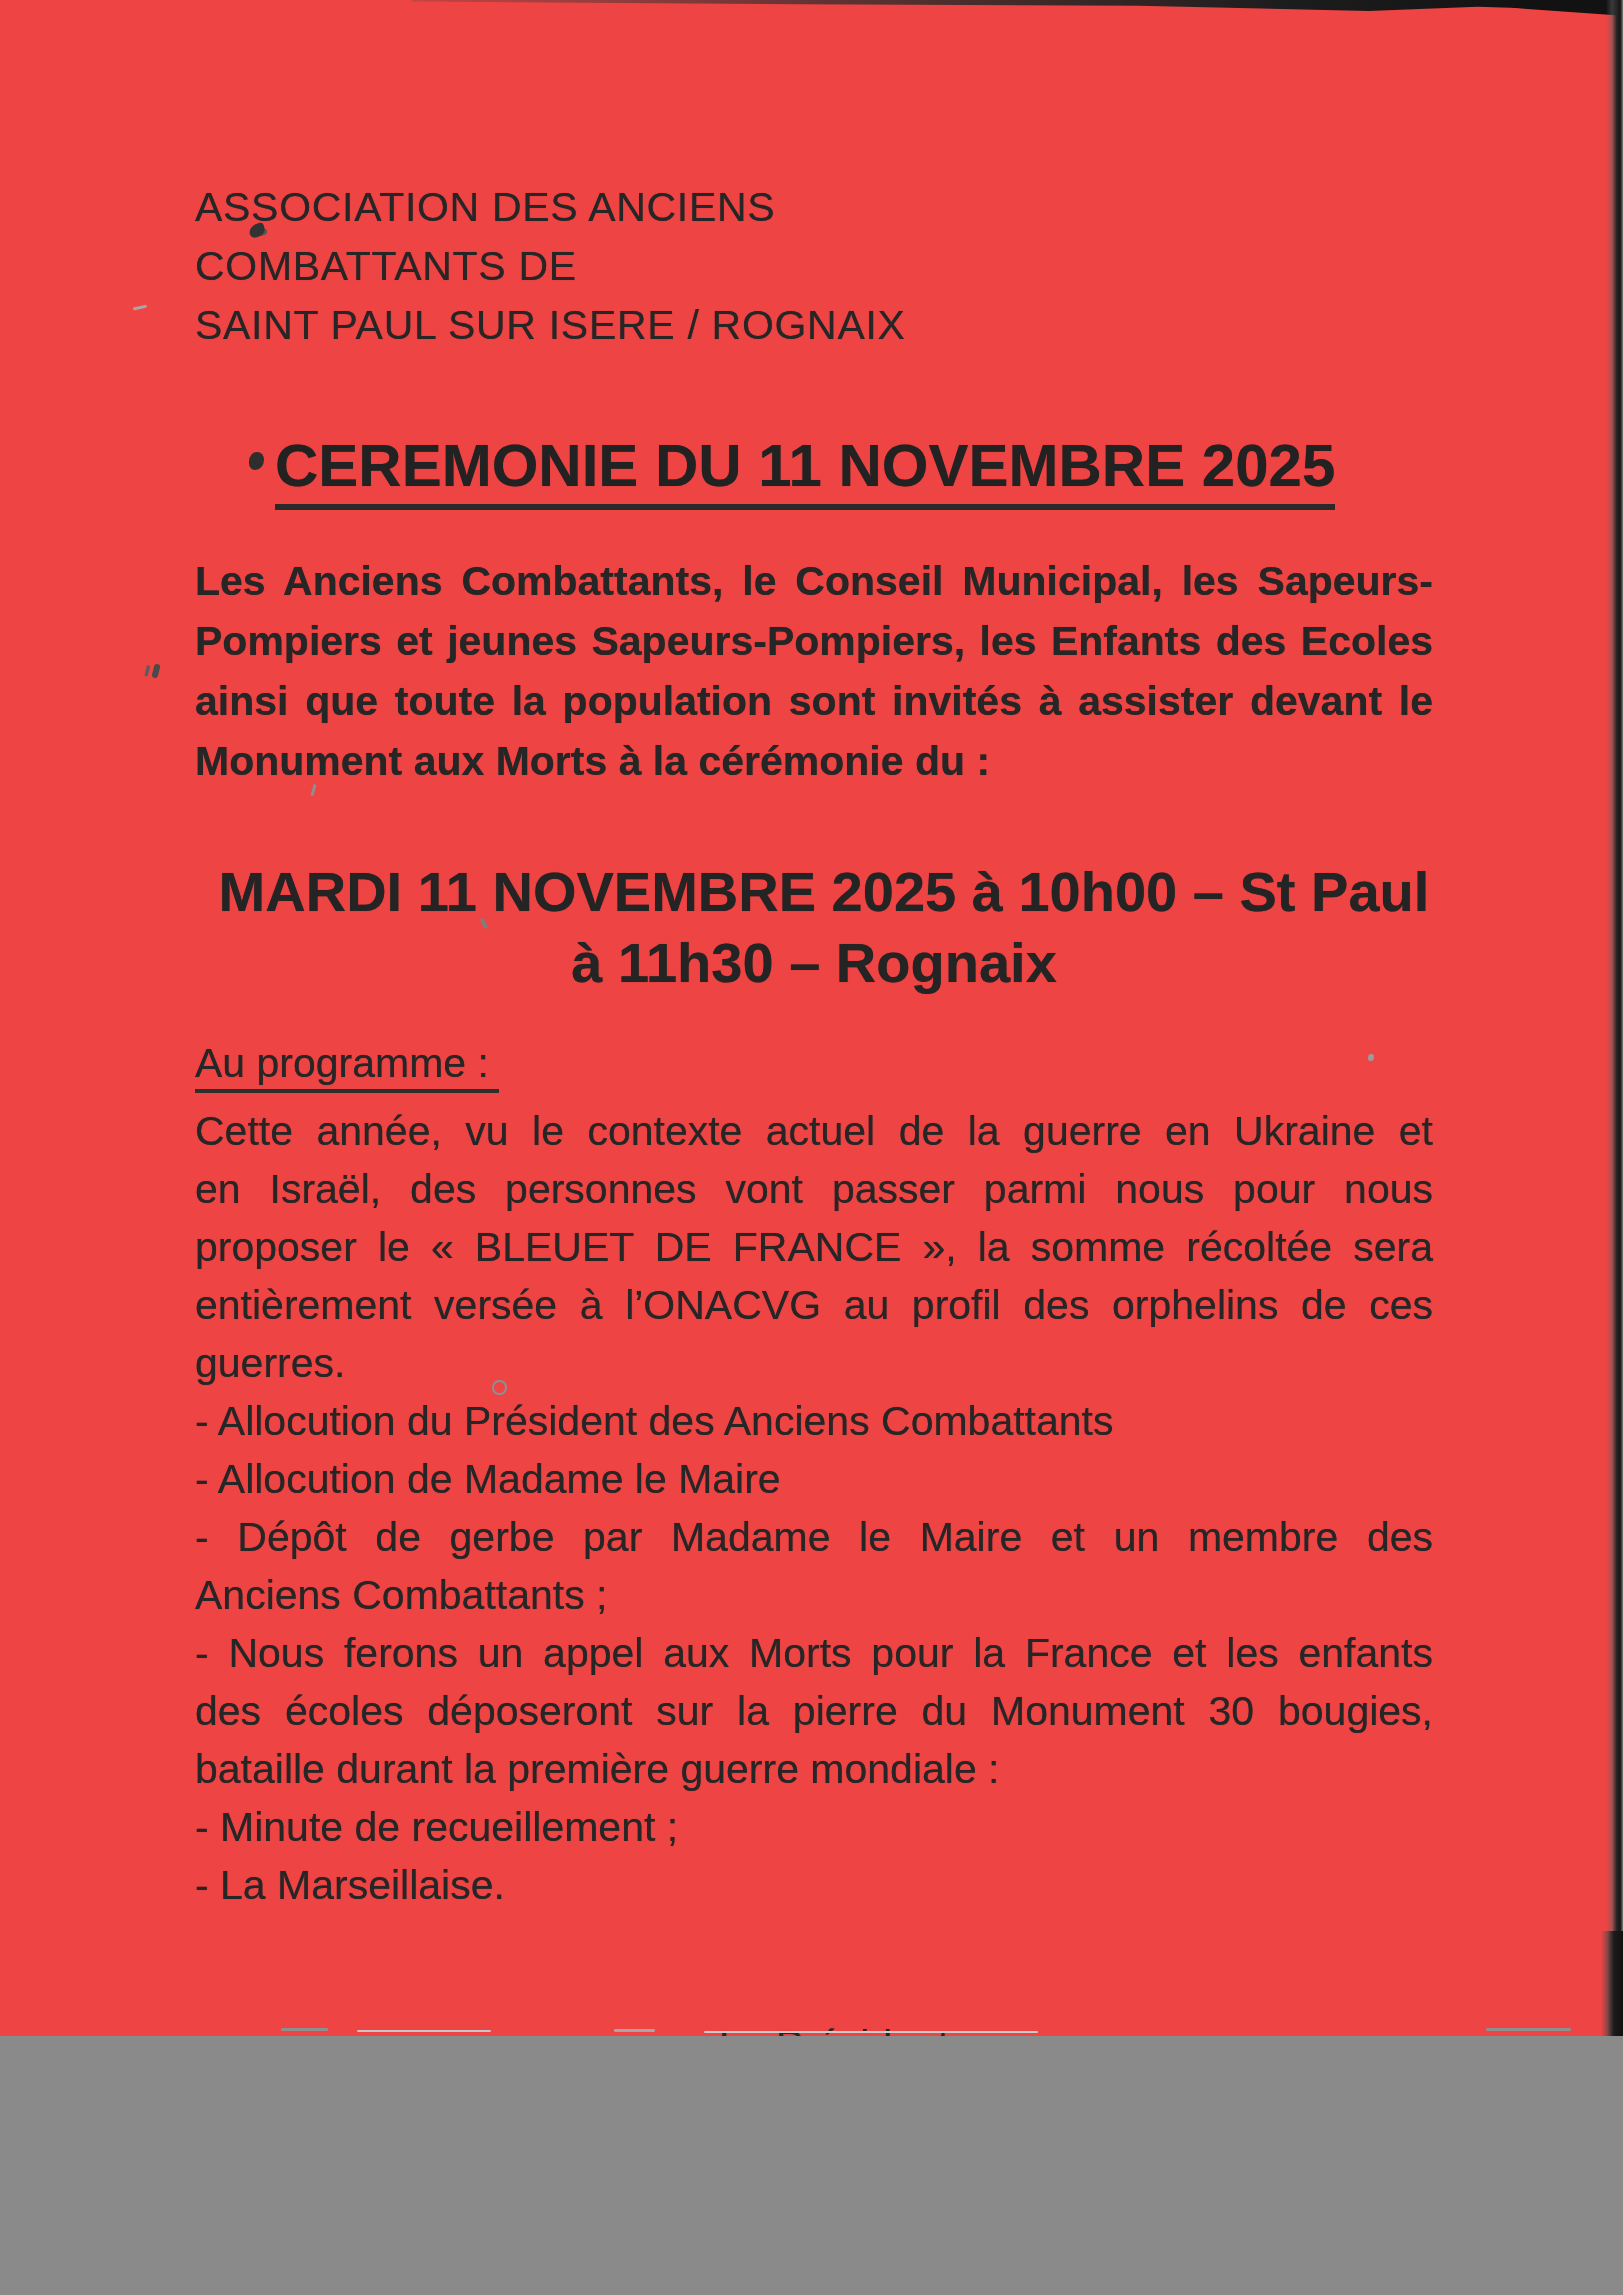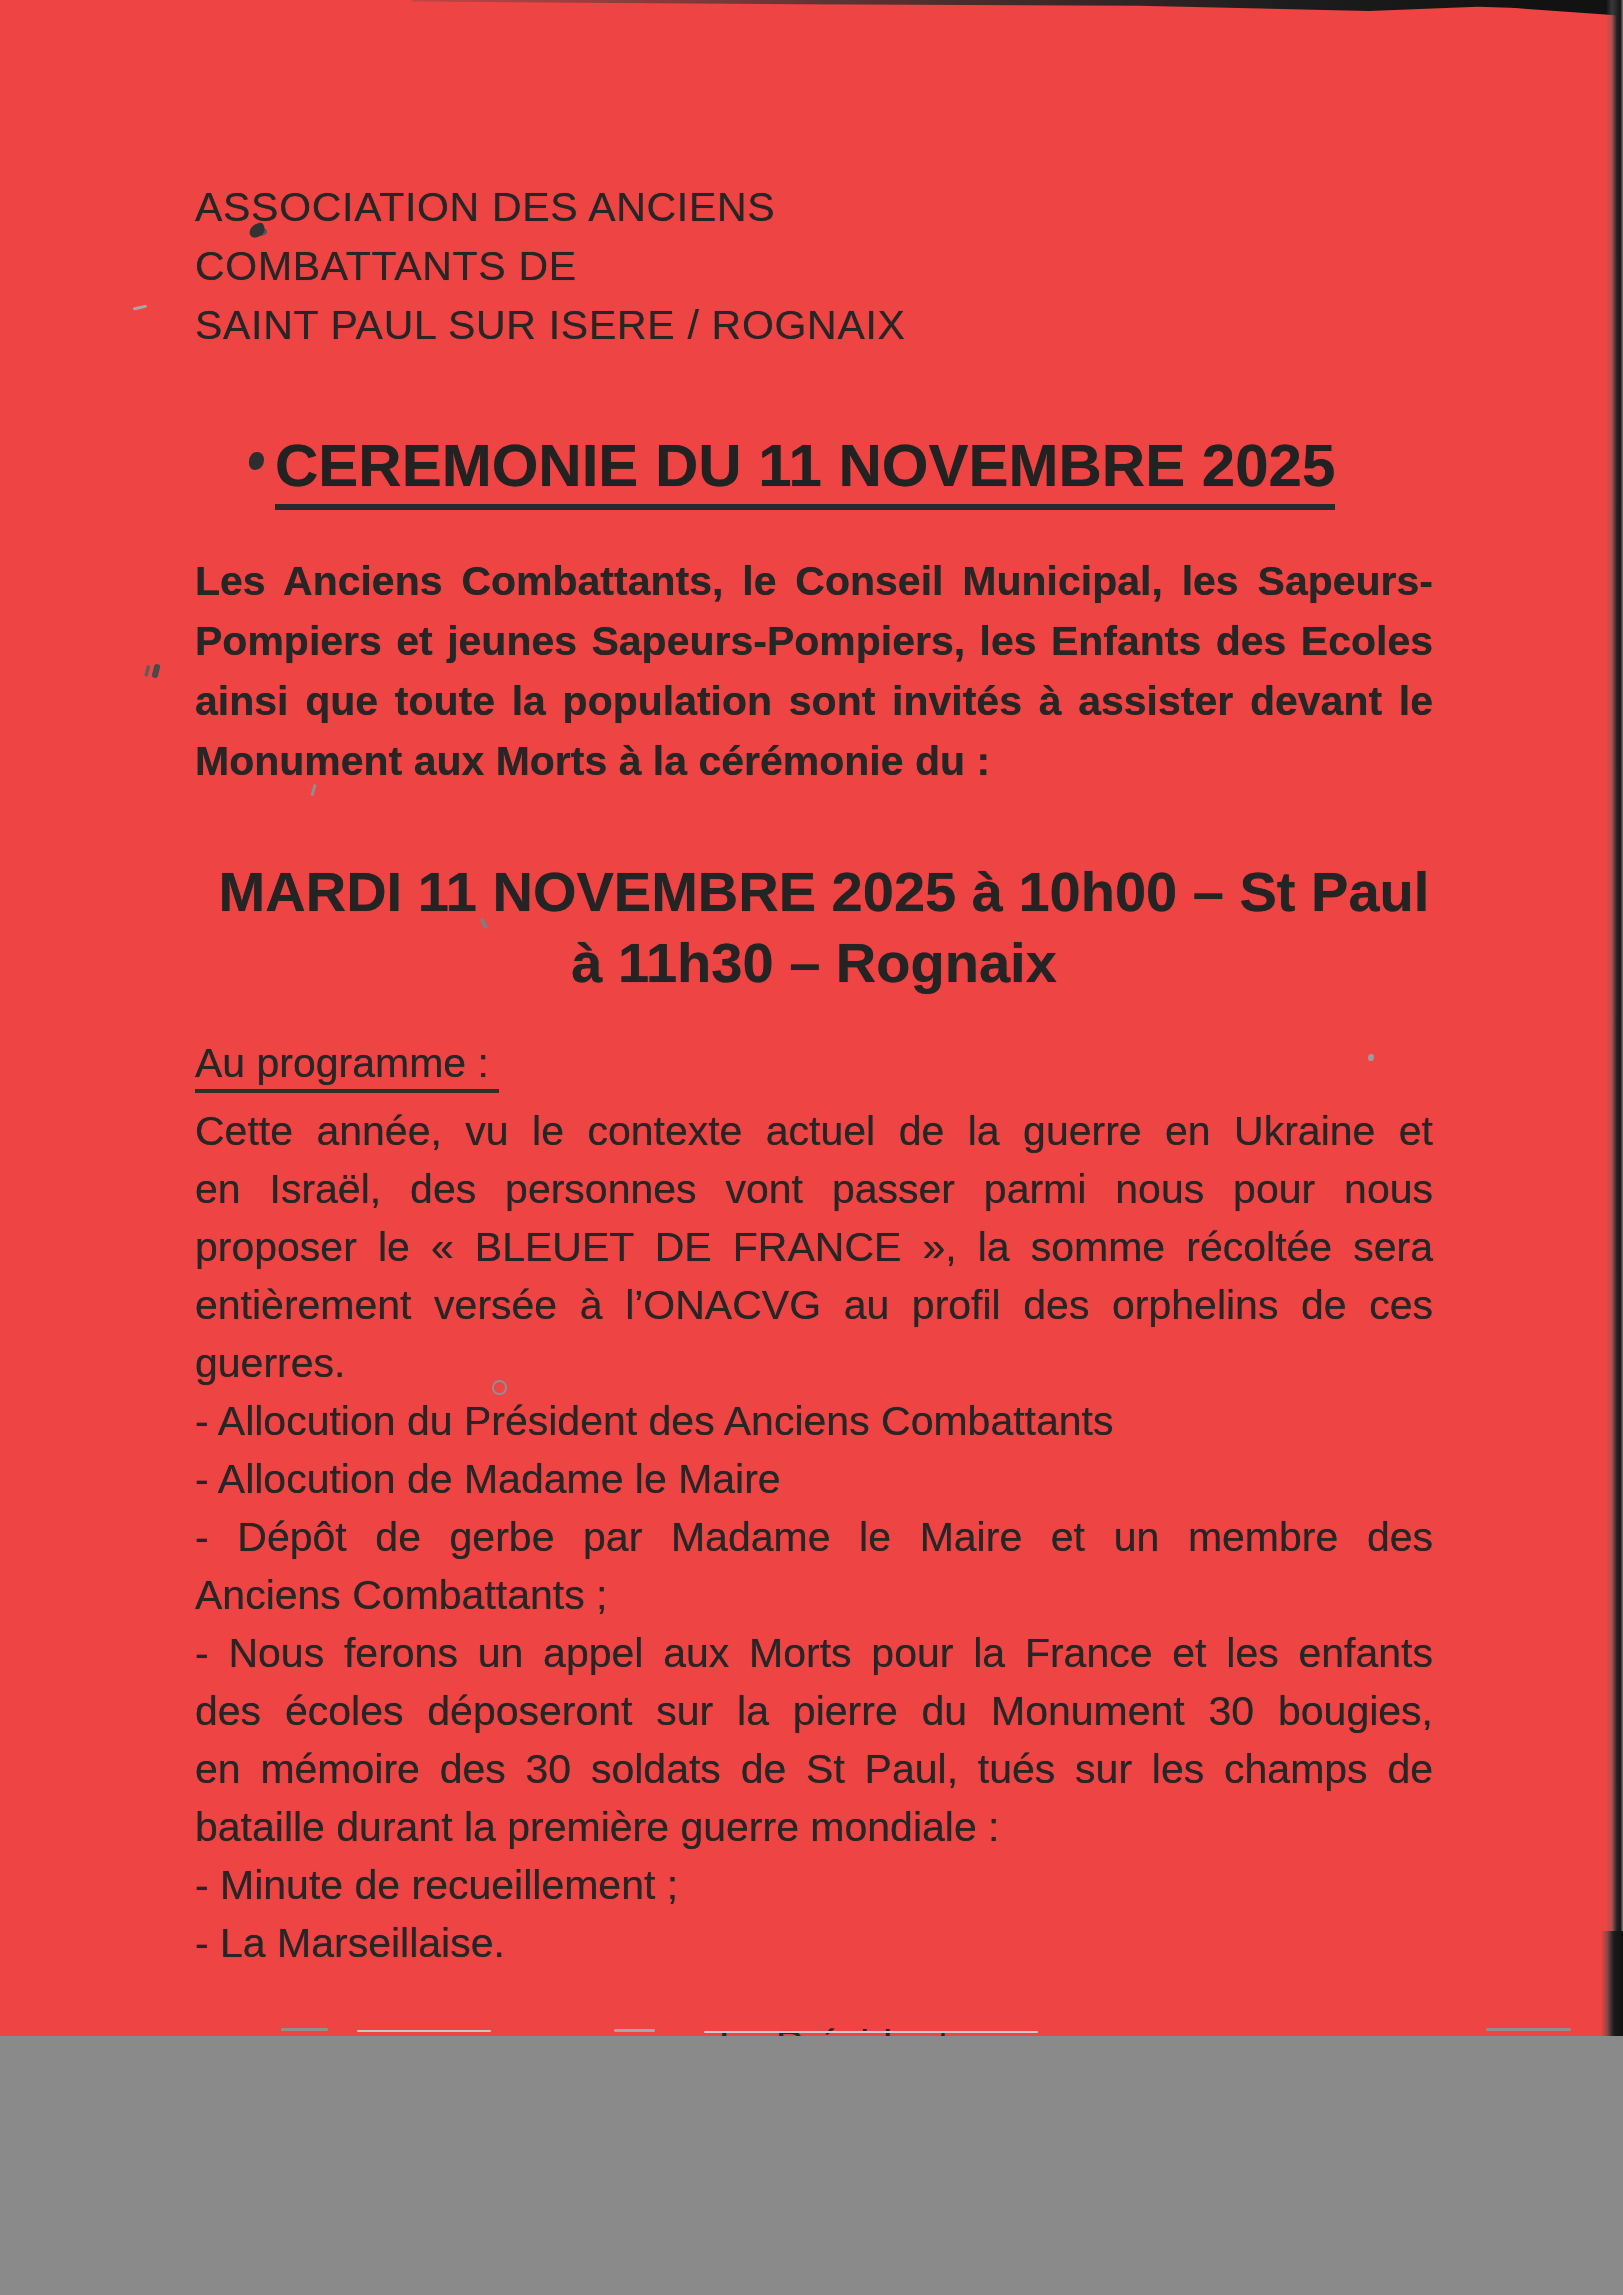--- a/index.html
+++ b/index.html
@@ -125,21 +125,20 @@
     <div class="line j">proposer le « BLEUET DE FRANCE », la somme récoltée sera</div>
     <div class="line j">entièrement versée à l’ONACVG au profil des orphelins de ces</div>
     <div class="line">guerres.</div>
 
     <div class="line">- Allocution du Président des Anciens Combattants</div>
     <div class="line">- Allocution de Madame le Maire</div>
     <div class="line j">- Dépôt de gerbe par Madame le Maire et un membre des</div>
     <div class="line">Anciens Combattants ;</div>
     <div class="line j">- Nous ferons un appel aux Morts pour la France et les enfants</div>
     <div class="line j">des écoles déposeront sur la pierre du Monument 30 bougies,</div>
-    <div class="line j">en mémoire des 30 soldats de St Paul, tués sur les champs de</div>
     <div class="line">bataille durant la première guerre mondiale :</div>
     <div class="line">- Minute de recueillement ;</div>
     <div class="line">- La Marseillaise.</div>
   </div>
 
   <div class="signature-block ink">
     <div class="signature-role">Le Président,</div>
     <div class="signature-name">F. MUTET</div>
   </div>
 

